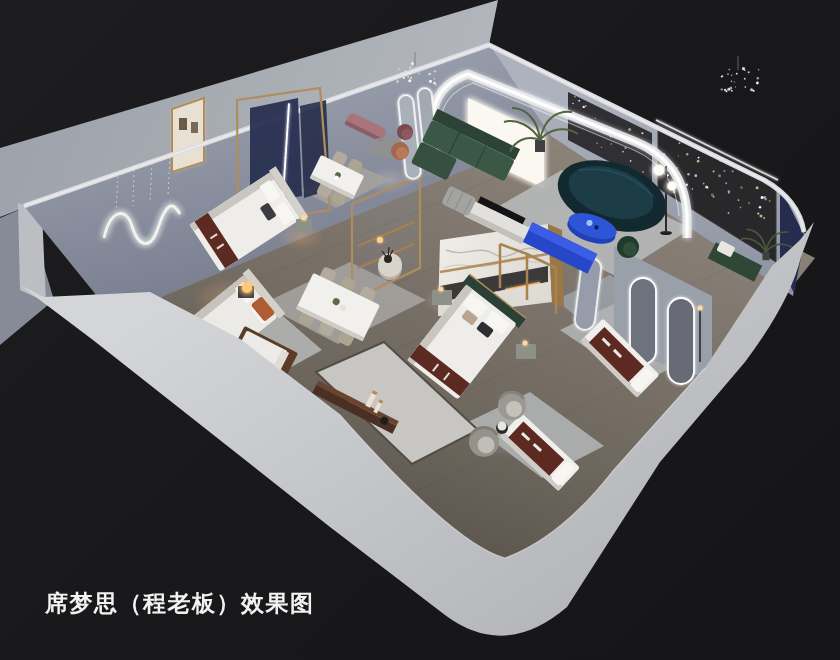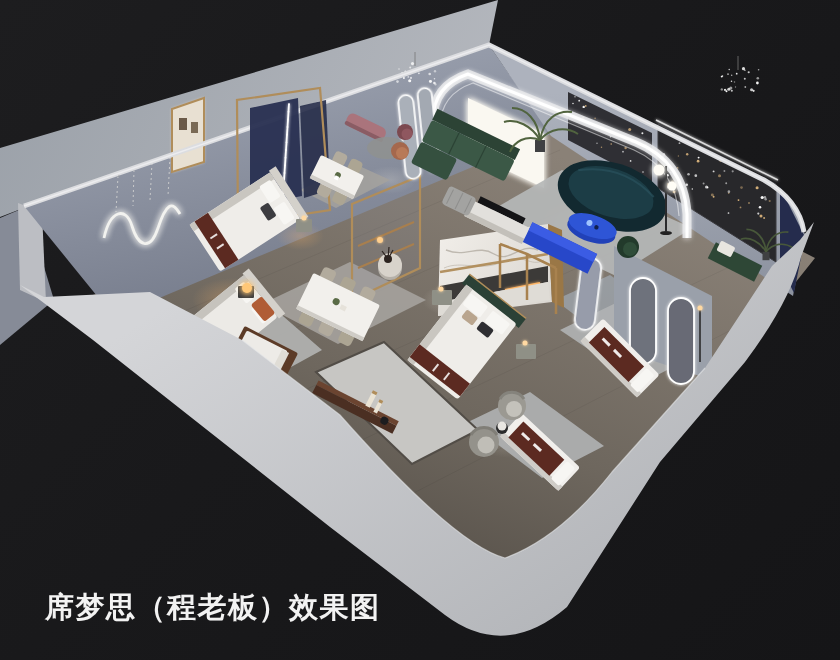--- a/index.html
+++ b/index.html
@@ -1,20 +1,20 @@
 <!DOCTYPE html>
 <html style="--bg: #19191b; --ground: #a9adb4; --band: #c9cbce; --wallTop: #dcdde0; --wallLeft: #8d93a1; --wallRight: #a3a9b4; --charcoal: #28282b; --navy: #272e4f; --marble: #ece9e3; --gold: #b08d5a; --green: #3b5846; --teal: #16323c; --blue: #2e55d6; --maroon: #5c2a21; --beige: #b2ab9d; --rug: #b5b7b7; --warm: #ffb768; --pink: #aa747c; --rust: #b05c35; --white: #f4f3f0;"><head>
 <meta charset="utf-8">
 <style>
   html,body{margin:0;padding:0;background:#0d0d0e;}
   .canvas{position:relative;width:840px;height:660px;overflow:hidden;
     background:linear-gradient(135deg,#1d1d1f 0%,#19191b 45%,#151517 100%);
     font-family:"Liberation Sans",sans-serif;}
   .canvas svg{position:absolute;left:0;top:0;}
-  .caption{position:absolute;left:45px;top:588px;font-size:29px;font-weight:600;
+  .caption{position:absolute;left:45px;top:588px;font-size:23px;font-weight:600;
     letter-spacing:1.5px;color:#f2f2f2;}
 </style>
 </head>
 <body>
 
 <div class="canvas">
 <svg width="840" height="660" viewBox="0 0 840 660">
 <defs>
   <linearGradient id="groundG" x1="0" y1="0" x2="500" y2="210" gradientUnits="userSpaceOnUse">
     <stop offset="0" stop-color="#9aa0a8"></stop>

